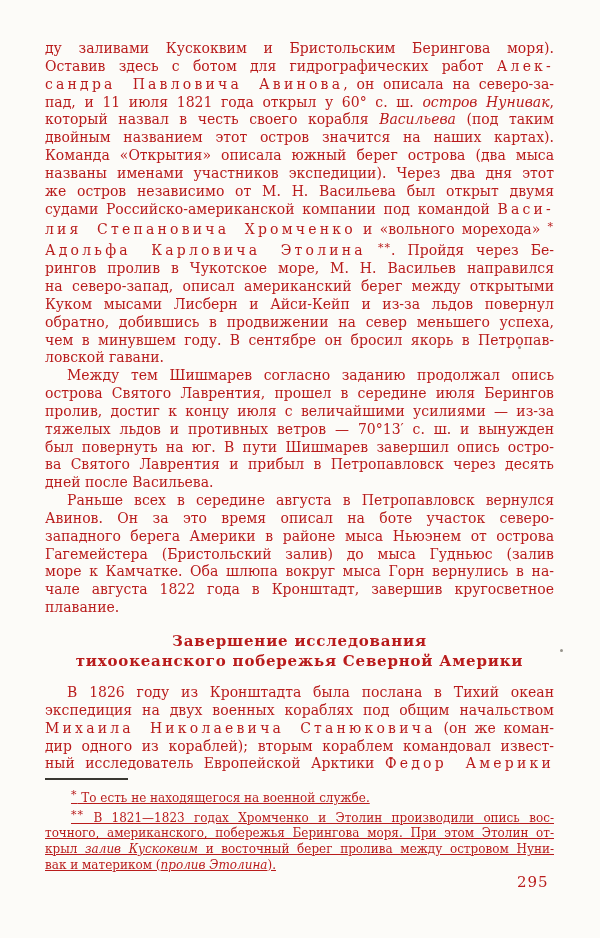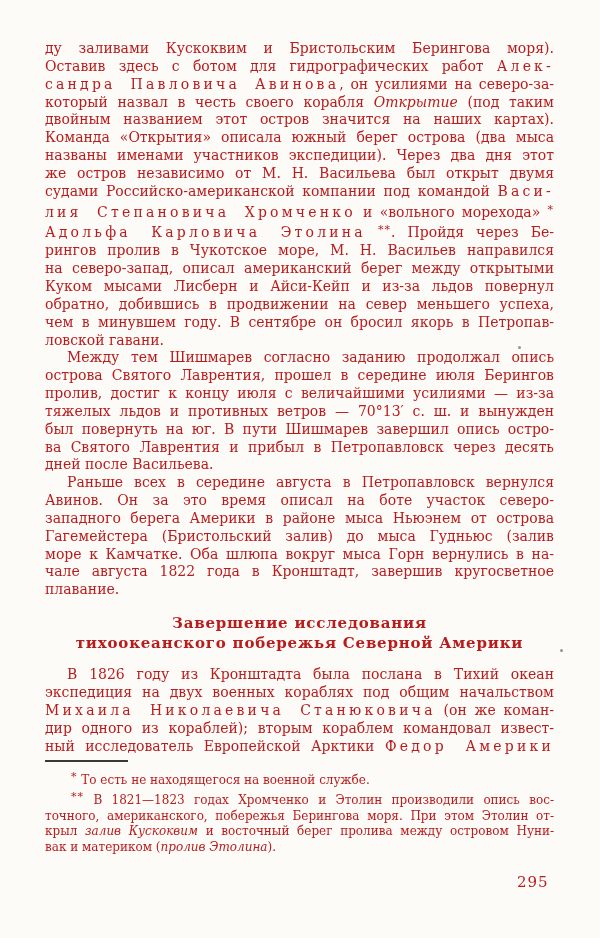--- a/index.html
+++ b/index.html
@@ -11,35 +11,36 @@
   .column{position:absolute;left:45px;top:40px;width:509px;}
   .line{font-size:14px;line-height:17.85px;text-align:justify;text-align-last:justify;}
   .line.last{text-align-last:left;}
   .line.indent{text-indent:22px;}
   .sp{letter-spacing:3.2px;word-spacing:5px;}
   .em{font-style:italic;}
   .sup{font-size:11px;vertical-align:4px;letter-spacing:1px;}
   .heading{margin:15px 0 13px;font-weight:bold;}
   .heading .hline{font-size:15px;line-height:19.5px;text-align:right;text-align-last:center;letter-spacing:0.8px;}
   .fn-rule{width:83px;height:0;border-top:2px solid #3a3832;margin:5px 0 7px;}
-  .footnotes .line{font-size:12px;line-height:15.6px;}
+  .footnotes .line{font-size:12px;line-height:15.6px;text-decoration:underline;}
   .footnotes .line.indent{text-indent:26px;}
   .page-number{position:absolute;top:873px;left:517px;font-size:15px;letter-spacing:1px;}
   .speck{position:absolute;background:#97948c;border-radius:50%;width:3px;height:3px;}
 </style>
 </head>
 <body>
 
 <div class="page">
   <div class="column" id="text-column">
       <div>
         <div class="line"><span>ду заливами Кускоквим и Бристольским Берингова моря).</span></div>
         <div class="line"><span>Оставив здесь с ботом для гидрографических работ </span><span class="sp">Алек-</span></div>
-        <div class="line"><span class="sp">сандра Павловича Авинова</span><span>, он усилиями на северо-за-</span></div>
-        <div class="line"><span>который назвал в честь своего корабля </span><span class="em">Открытие</span><span> (под таким</span></div>
+        <div class="line"><span class="sp">сандра Павловича Авинова</span><span>, он описала на северо-за-</span></div>
+        <div class="line"><span>пад, и 11 июля 1821 года открыл у 60° с. ш. </span><span class="em">остров Нунивак</span><span>,</span></div>
+        <div class="line"><span>который назвал в честь своего корабля </span><span class="em">Васильева</span><span> (под таким</span></div>
         <div class="line"><span>двойным названием этот остров значится на наших картах).</span></div>
         <div class="line"><span>Команда «Открытия» описала южный берег острова (два мыса</span></div>
         <div class="line"><span>названы именами участников экспедиции). Через два дня этот</span></div>
         <div class="line"><span>же остров независимо от М. Н. Васильева был открыт двумя</span></div>
         <div class="line"><span>судами Российско-американской компании под командой </span><span class="sp">Васи-</span></div>
         <div class="line"><span class="sp">лия Степановича Хромченко</span><span> и «вольного морехода» </span><span class="sup">*</span></div>
         <div class="line"><span class="sp">Адольфа Карловича Этолина</span><span> </span><span class="sup">**</span><span>. Пройдя через Бе-</span></div>
         <div class="line"><span>рингов пролив в Чукотское море, М. Н. Васильев направился</span></div>
         <div class="line"><span>на северо-запад, описал американский берег между открытыми</span></div>
         <div class="line"><span>Куком мысами Лисберн и Айси-Кейп и из-за льдов повернул</span></div>

